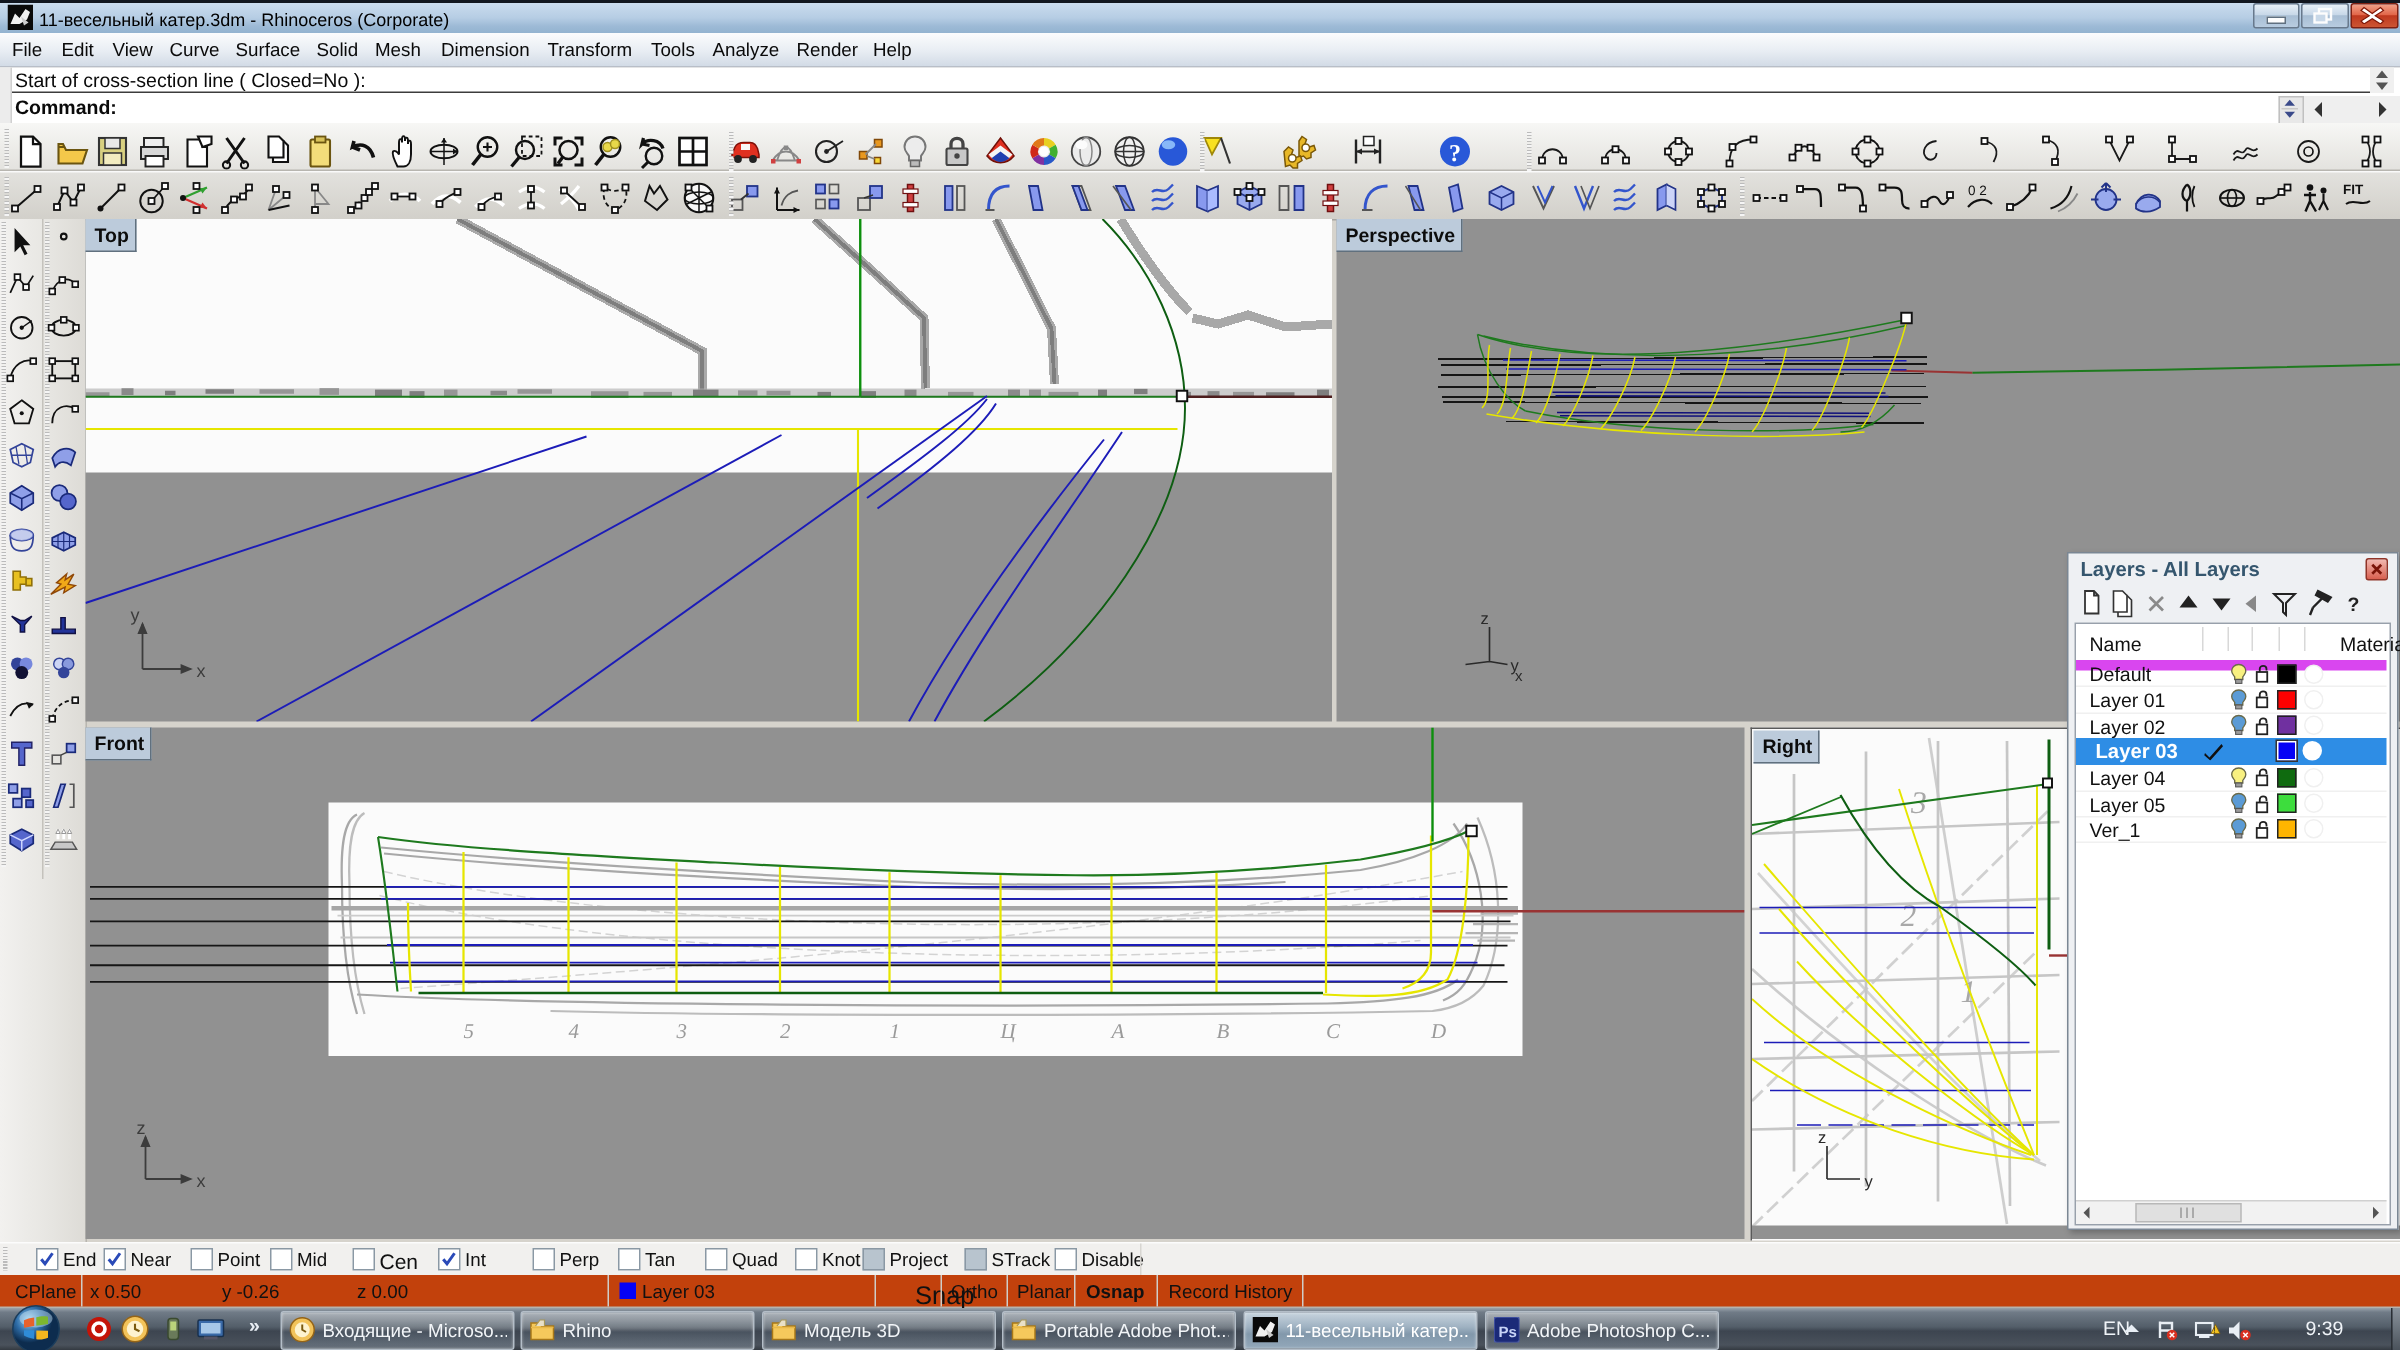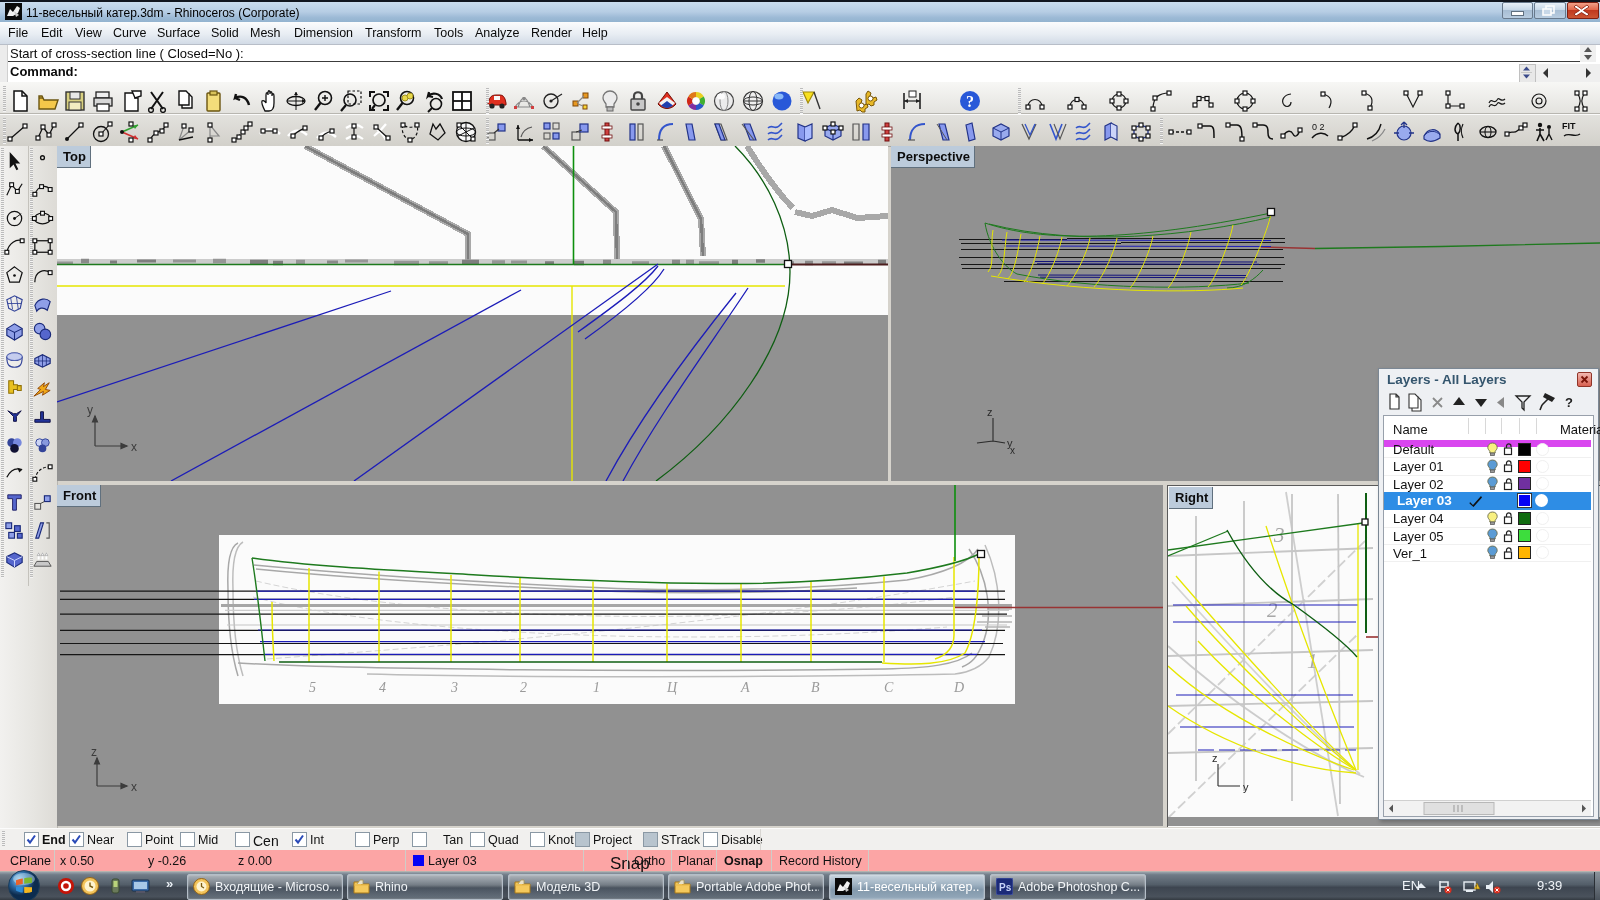--- a/index.html
+++ b/index.html
@@ -1145,21 +1145,21 @@
   </div>
 <div class="abs" style="left:0;top:828px;width:1600px;height:21px;background:#f1f0ee;border-top:1px solid #fcfcfc;border-bottom:1px solid #c9c7c2;">
     <div class="abs" style="left:2px;top:2px;width:3px;height:16px;background-image:repeating-linear-gradient(#bbb 0 1px,#f5f5f5 1px 2px,#bbb 2px 3px,transparent 3px 4px);"></div>
     <div class="abs" style="left:24px;top:3px;">
       <div class="abs" style="width:13px;height:13px;background:#fff;border:1px solid #8a98a4;">
         <svg width="13" height="13">
           <path d="M2.5,6.5 L5,9.5 L10,2.5" fill="none" stroke="#2a4ab8" stroke-width="2"></path>
         </svg>
       </div>
     </div>
-    <div class="abs" style="left:42px;top:3.5px;font-size:12.5px;color:#111;font-weight:bold;">End</div>
+    <div class="abs" style="left:42px;top:3.5px;font-size:12.5px;color:#111;">End</div>
     <div class="abs" style="left:69px;top:3px;">
       <div class="abs" style="width:13px;height:13px;background:#fff;border:1px solid #8a98a4;">
         <svg width="13" height="13">
           <path d="M2.5,6.5 L5,9.5 L10,2.5" fill="none" stroke="#2a4ab8" stroke-width="2"></path>
         </svg>
       </div>
     </div>
     <div class="abs" style="left:87px;top:3.5px;font-size:12.5px;color:#111;">Near</div>
     <div class="abs" style="left:127px;top:3px;">
       <div class="abs" style="width:13px;height:13px;background:#fff;border:1px solid #8a98a4;"></div>
@@ -1181,21 +1181,21 @@
       </div>
     </div>
     <div class="abs" style="left:310px;top:3.5px;font-size:12.5px;color:#111;">Int</div>
     <div class="abs" style="left:355px;top:3px;">
       <div class="abs" style="width:13px;height:13px;background:#fff;border:1px solid #8a98a4;"></div>
     </div>
     <div class="abs" style="left:373px;top:3.5px;font-size:12.5px;color:#111;">Perp</div>
     <div class="abs" style="left:412px;top:3px;">
       <div class="abs" style="width:13px;height:13px;background:#fff;border:1px solid #8a98a4;"></div>
     </div>
-    <div class="abs" style="left:430px;top:3.5px;font-size:12.5px;color:#111;margin-left:13px;">Tan</div>
+    <div class="abs" style="left:430px;top:3.5px;font-size:12.5px;color:#111;">Tan</div>
     <div class="abs" style="left:470px;top:3px;">
       <div class="abs" style="width:13px;height:13px;background:#fff;border:1px solid #8a98a4;"></div>
     </div>
     <div class="abs" style="left:488px;top:3.5px;font-size:12.5px;color:#111;">Quad</div>
     <div class="abs" style="left:530px;top:3px;">
       <div class="abs" style="width:13px;height:13px;background:#fff;border:1px solid #8a98a4;"></div>
     </div>
     <div class="abs" style="left:548px;top:3.5px;font-size:12.5px;color:#111;">Knot</div>
     <div class="abs" style="left:575px;top:3px;">
       <div class="abs" style="width:13px;height:13px;background:#b8c4ce;border:1px solid #8a98a4;"></div>
@@ -1204,21 +1204,21 @@
     <div class="abs" style="left:643px;top:3px;">
       <div class="abs" style="width:13px;height:13px;background:#b8c4ce;border:1px solid #8a98a4;"></div>
     </div>
     <div class="abs" style="left:661px;top:3.5px;font-size:12.5px;color:#111;">STrack</div>
     <div class="abs" style="left:703px;top:3px;">
       <div class="abs" style="width:13px;height:13px;background:#fff;border:1px solid #8a98a4;"></div>
     </div>
     <div class="abs" style="left:721px;top:3.5px;font-size:12.5px;color:#111;">Disable</div>
     <div class="abs" style="left:760px;top:0px;width:1px;height:21px;background:#d8d6d2;"></div>
   </div>
-<div class="abs" style="left:0;top:850px;width:1600px;height:21px;background:#fca5a5;border-bottom:1px solid #b5b3ae;">
+<div class="abs" style="left:0;top:850px;width:1600px;height:21px;background:#c2410c;border-bottom:1px solid #b5b3ae;">
     <div class="abs" style="left:10px;top:3.5px;font-size:12.5px;font-weight:normal;color:#111;">CPlane</div>
     <div class="abs" style="left:60px;top:3.5px;font-size:12.5px;font-weight:normal;color:#111;">x 0.50</div>
     <div class="abs" style="left:148px;top:3.5px;font-size:12.5px;font-weight:normal;color:#111;">y -0.26</div>
     <div class="abs" style="left:238px;top:3.5px;font-size:12.5px;font-weight:normal;color:#111;">z 0.00</div>
     <div class="abs" style="left:428px;top:3.5px;font-size:12.5px;font-weight:normal;color:#111;">Layer 03</div>
     <div class="abs" style="left:610px;top:3.5px;font-size:17px;font-weight:normal;color:#111;">Snap</div>
     <div class="abs" style="left:634px;top:3.5px;font-size:12.5px;font-weight:normal;color:#111;">Ortho</div>
     <div class="abs" style="left:678px;top:3.5px;font-size:12.5px;font-weight:normal;color:#111;">Planar</div>
     <div class="abs" style="left:724px;top:3.5px;font-size:12.5px;font-weight:bold;color:#111;">Osnap</div>
     <div class="abs" style="left:779px;top:3.5px;font-size:12.5px;font-weight:normal;color:#111;">Record History</div>

